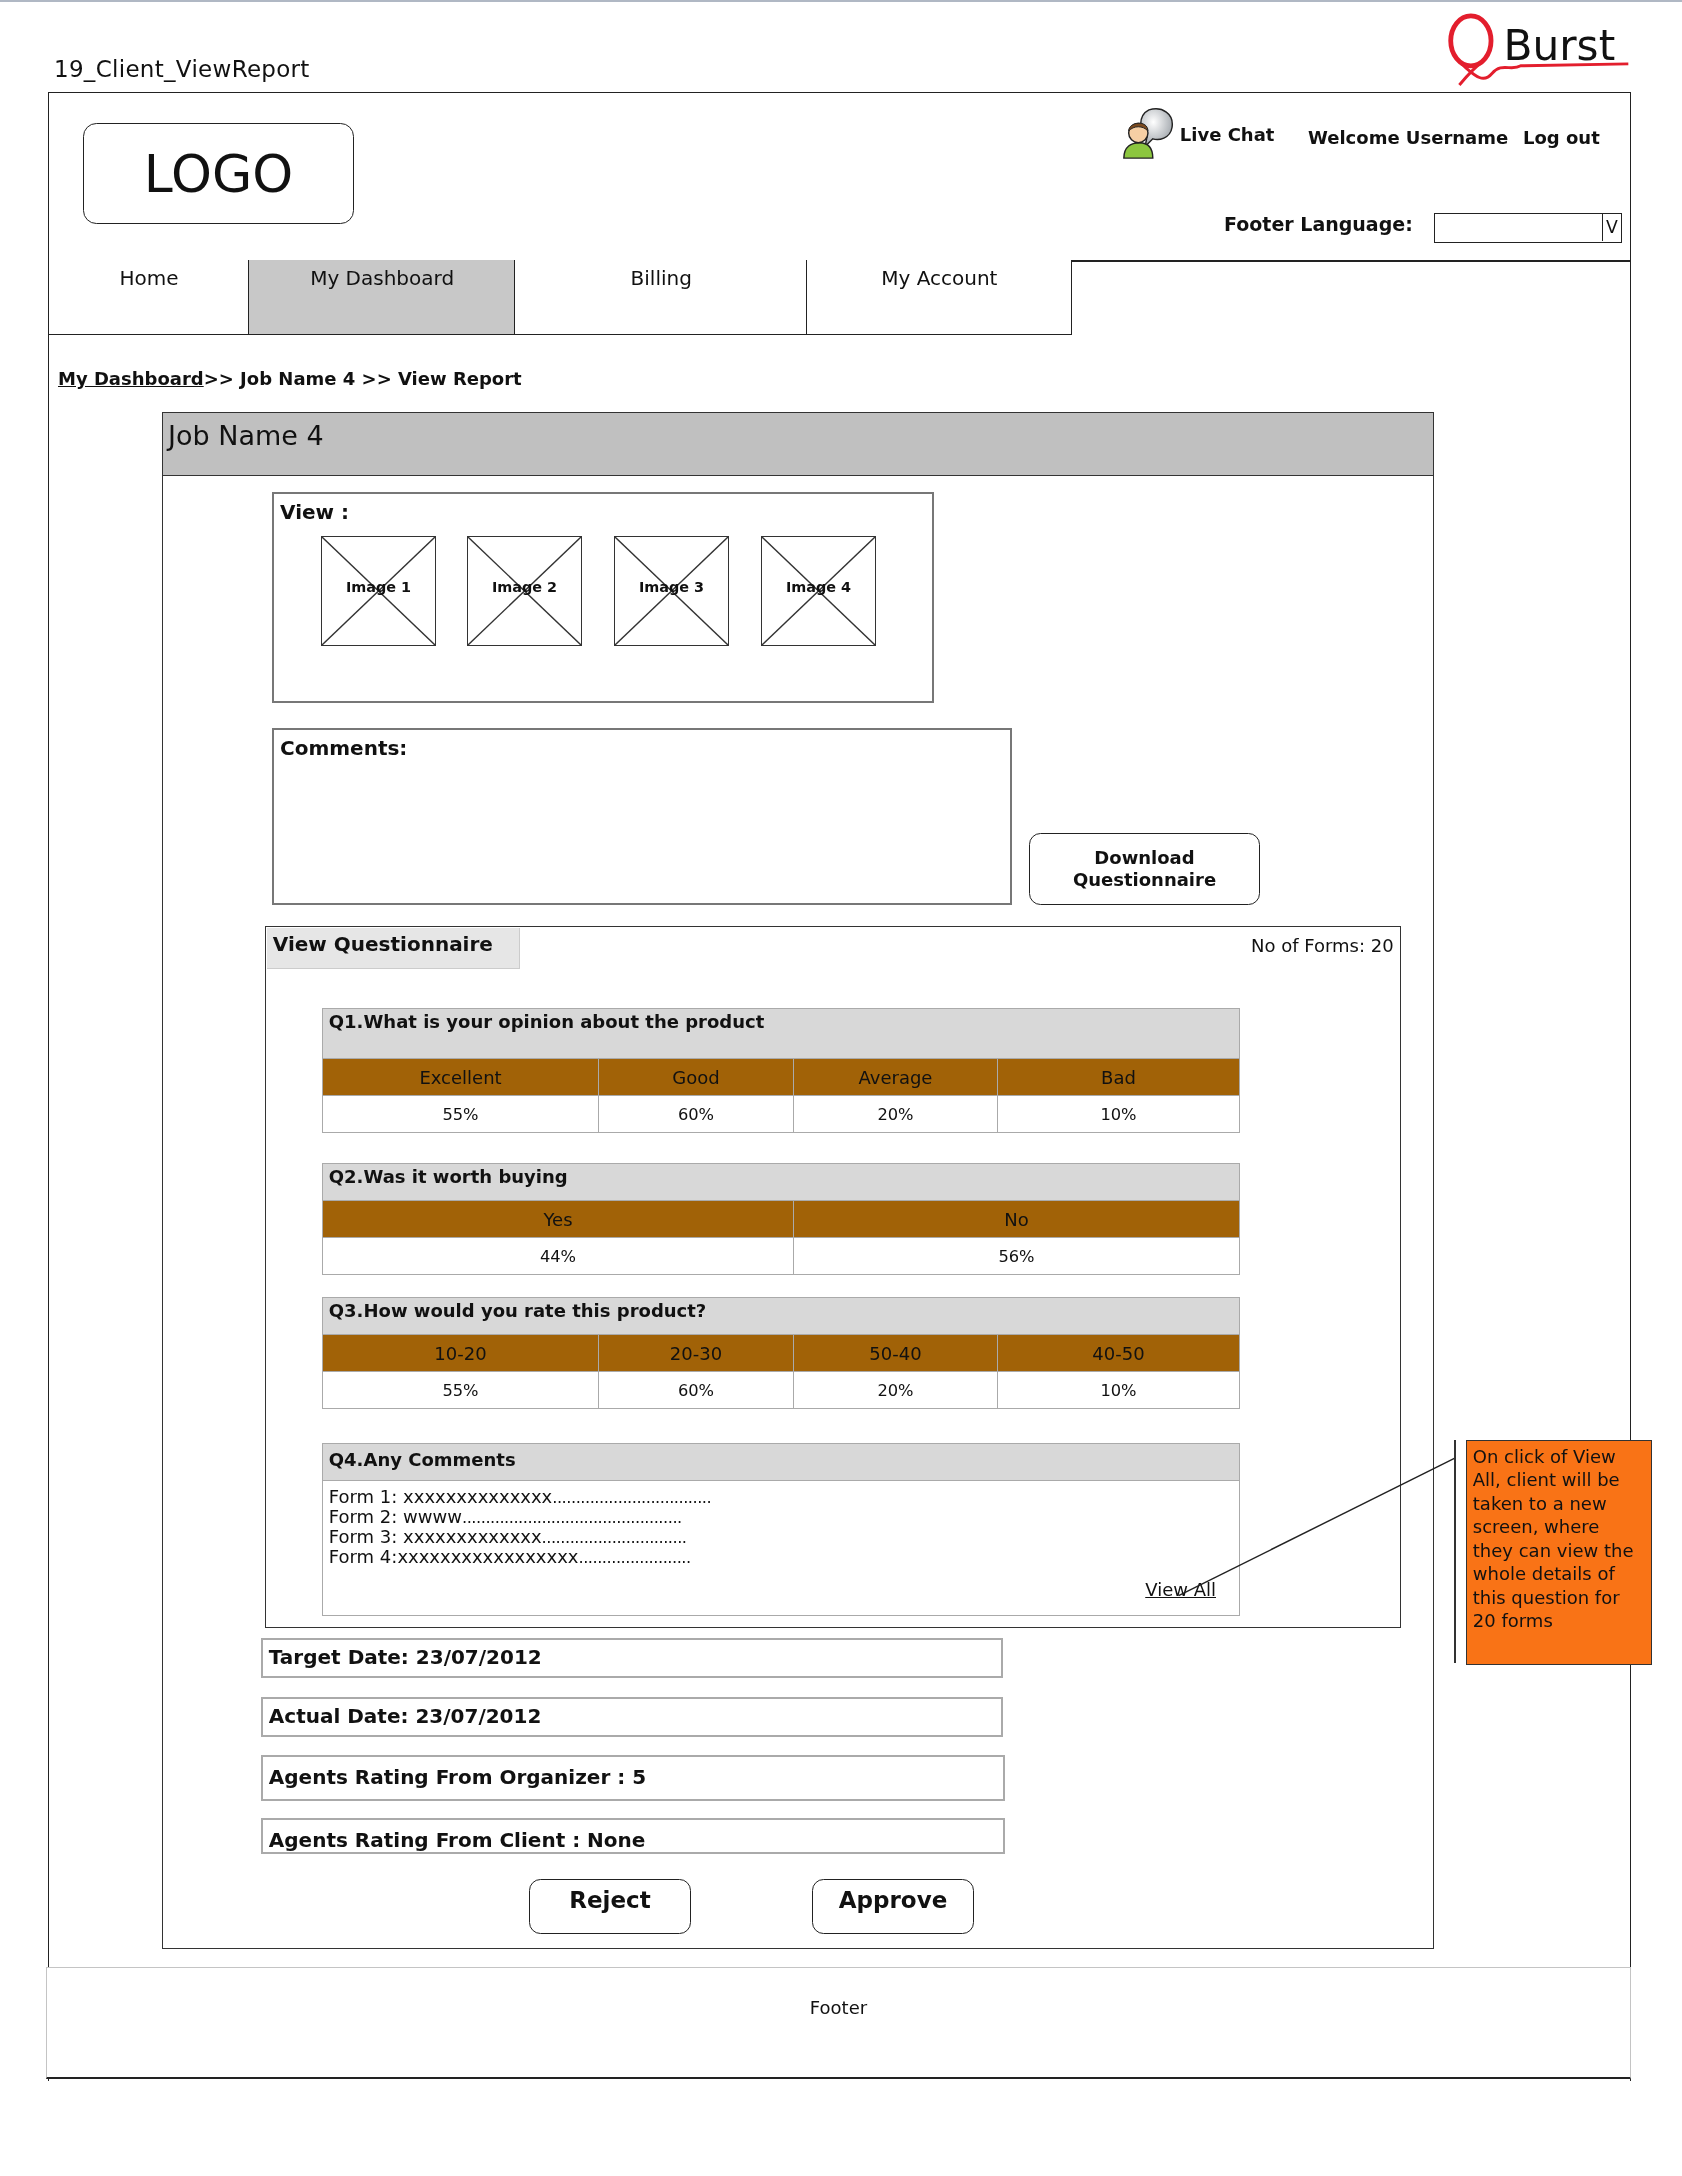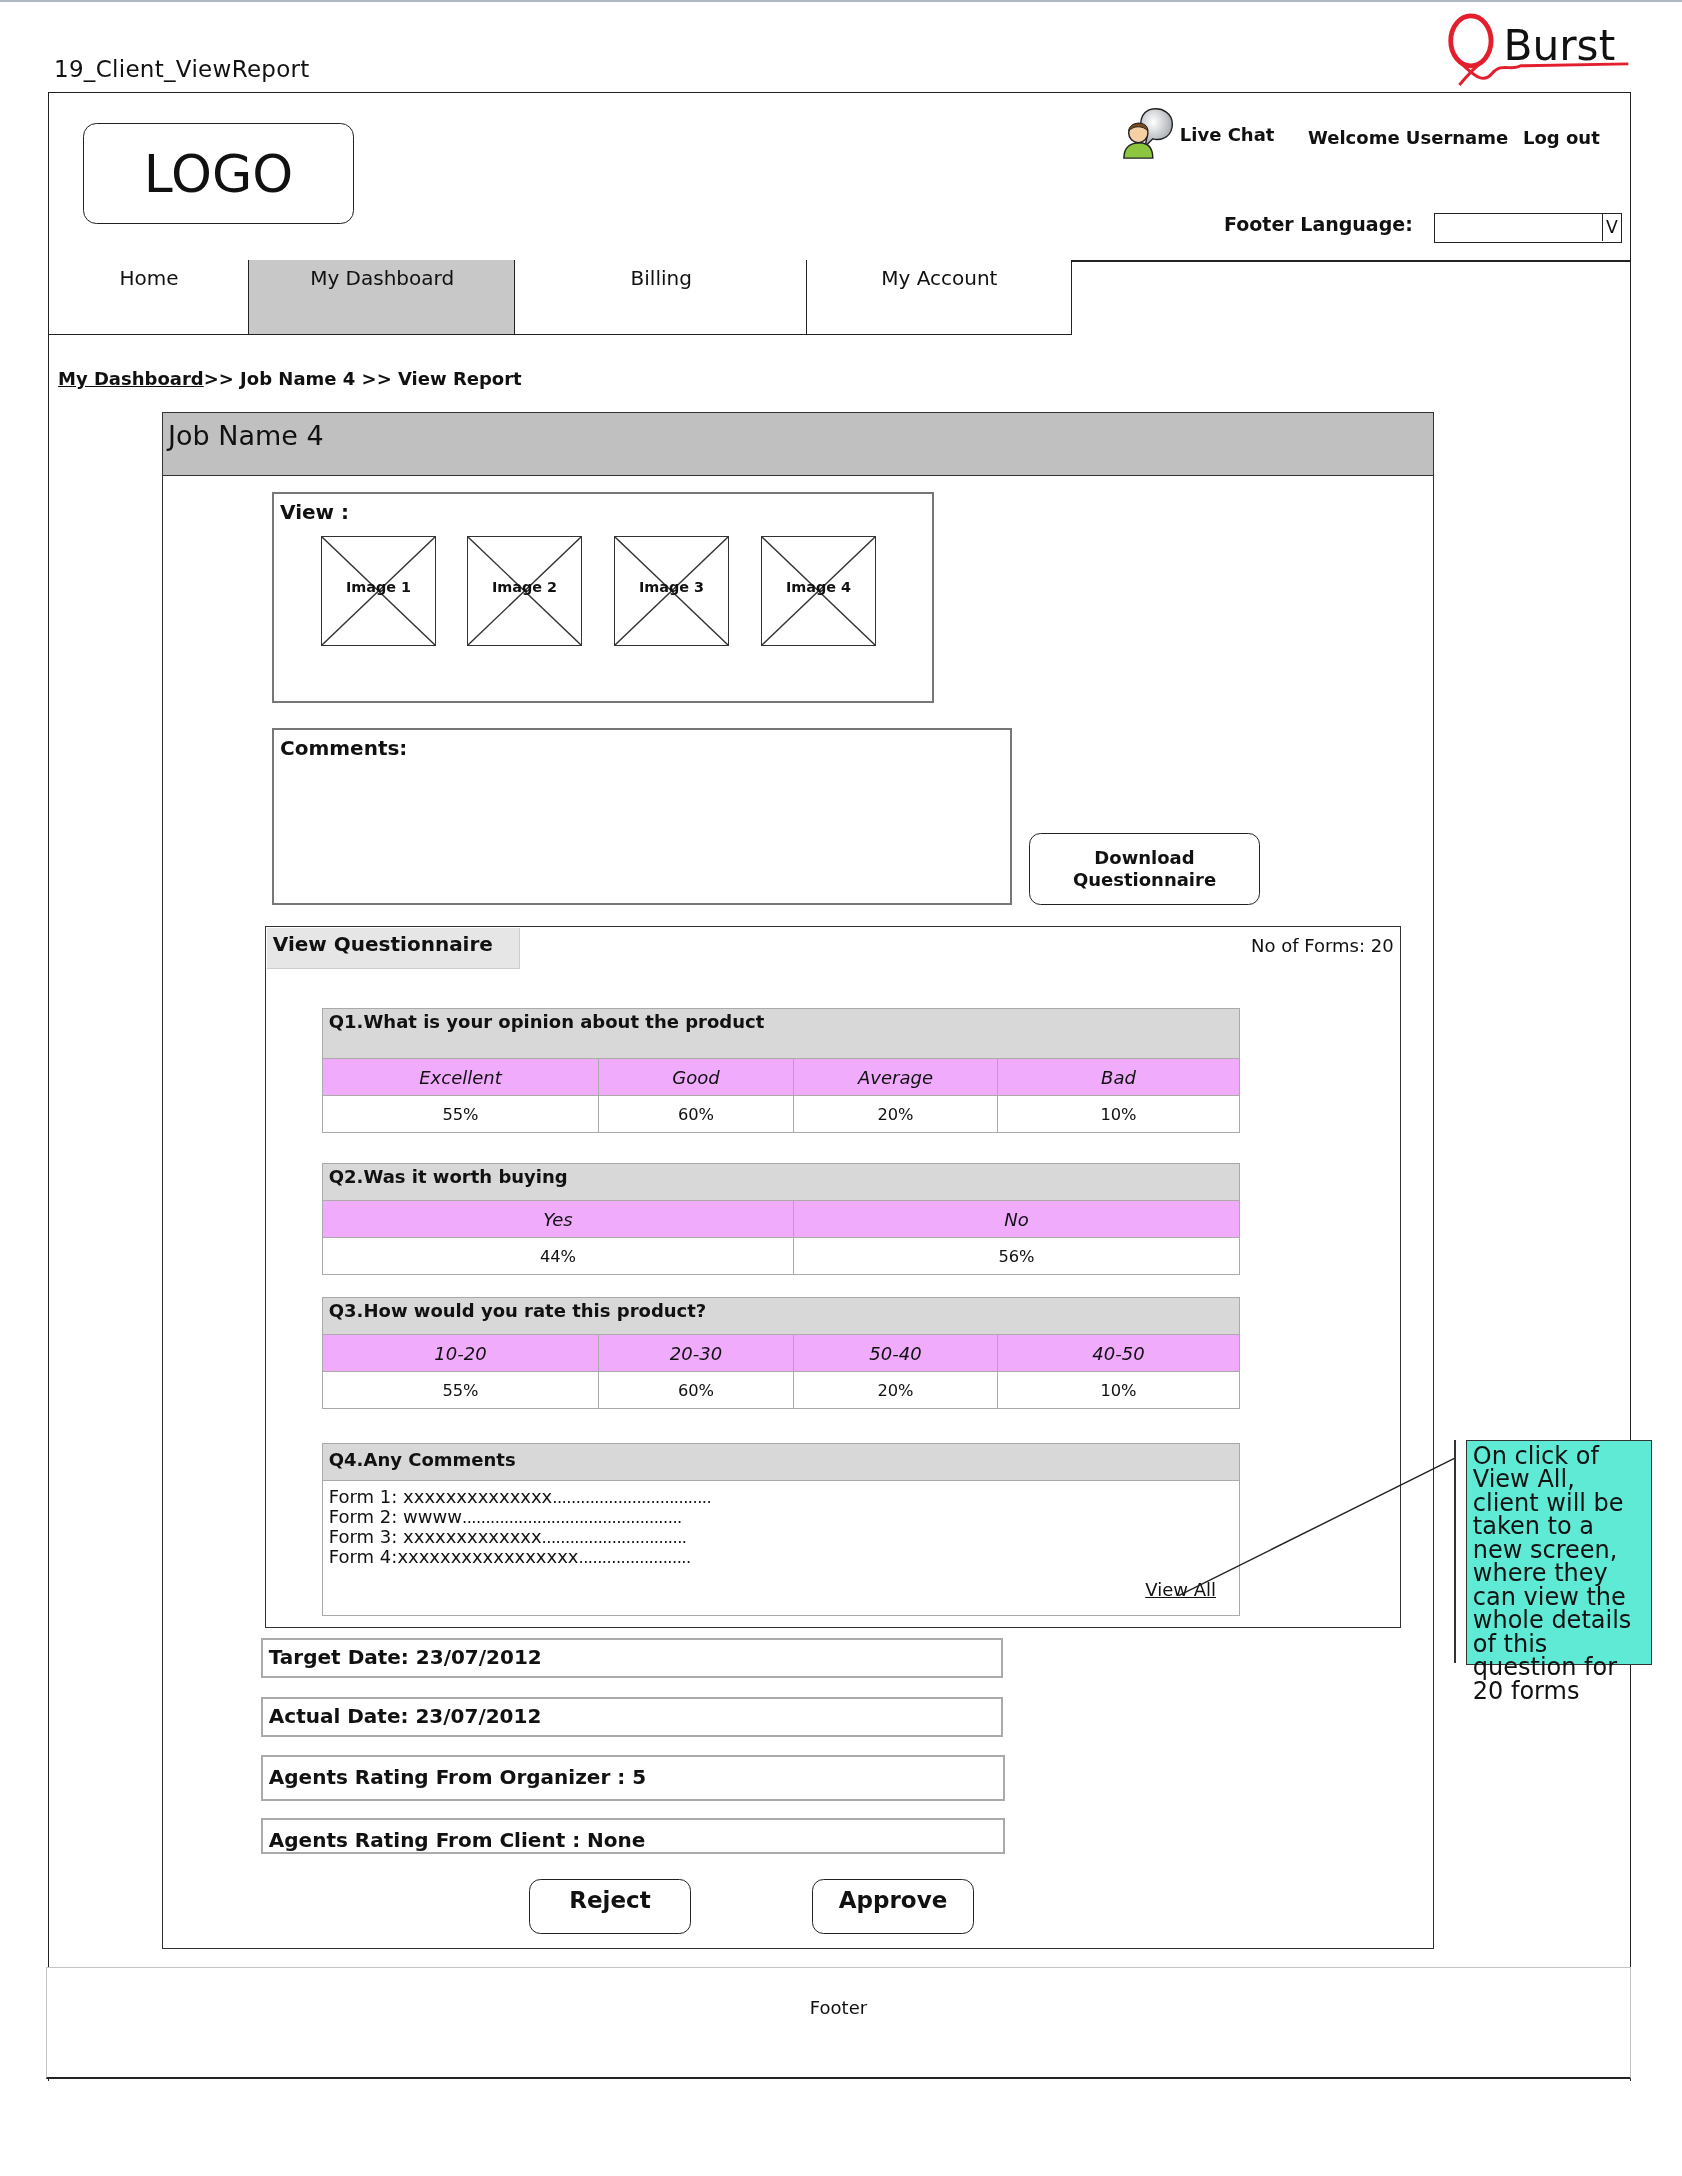--- a/index.html
+++ b/index.html
@@ -56,36 +56,36 @@
   .dl-btn { left: 1029px; top: 833px; width: 231px; height: 72px; font-size: 18px; font-weight: bold; line-height: 1.25; }
 
   .q-panel { left: 265px; top: 926px; width: 1136px; height: 702px; border: 1.9px solid #333; }
   .q-tab { left: 267px; top: 928px; width: 253px; height: 41px; background: #e6e6e6; border-right: 1.9px solid #ccc; border-bottom: 1.9px solid #ccc;
     font-size: 20px; font-weight: bold; padding: 3.8px 5.8px; cursor: pointer; }
   .forms-count { left: 1251px; top: 935px; font-size: 18px; }
 
   .qtable { left: 322px; width: 918px; border: 1.9px solid #aaa; border-collapse: collapse; }
   .qtable td { border: 1.9px solid #aaa; font-size: 18px; text-align: center; height: 37px; }
   .qtable .qh { background: #d8d8d8; text-align: left; padding: 1.9px 5.8px; font-weight: bold; vertical-align: top; }
-  .qtable .opt { background: #f0abfc; font-style: italic; }
+  .qtable .opt { background: #a16207; }
   .qtable .val { background: #fff; font-size: 16.3px; }
   #q1 { top: 1008px; }
   #q1 .qh { height: 50px; }
   #q2 { top: 1163px; }
   #q3 { top: 1297px; }
 
   .q4 { left: 322px; top: 1443px; width: 918px; height: 173px; border: 1.9px solid #aaa; }
   .q4-head { height: 37px; background: #d8d8d8; border-bottom: 1.9px solid #aaa; font-size: 18px; font-weight: bold; padding: 4.8px 5.8px; }
   .q4-lines { padding: 5.8px 5.8px; font-size: 18px; line-height: 19px; }
   .q4-lines .dots { font-size: 16.3px; letter-spacing: -0.5px; }
   .view-all { position: absolute; right: 23px; bottom: 15.4px; font-size: 18px; text-decoration: underline; cursor: pointer; }
 
   .note-bar { left: 1454px; top: 1440px; width: 1.9px; height: 223px; background: #333; }
-  .note-box { left: 1466px; top: 1440px; width: 186px; height: 225px; border: 1.4px solid #333; background: #5eead4;
-    font-size: 24px; line-height: 23.5px; padding: 3.8px 5.8px; }
+  .note-box { left: 1466px; top: 1440px; width: 186px; height: 225px; border: 1.4px solid #333; background: #f97316;
+    font-size: 18px; line-height: 23.5px; padding: 3.8px 5.8px; }
   .note-line { left: 0; top: 0; width: 1682px; height: 2177px; pointer-events: none; }
 
   .info-row { left: 261px; width: 742px; height: 40px; border: 2.9px solid #aaa; font-size: 20px; font-weight: bold; padding: 4.8px 5.8px; }
   #target-date { top: 1638px; }
   #actual-date { top: 1697px; }
   #rating-org { top: 1755px; width: 744px; height: 46px; padding-top: 7.7px; }
   #rating-client { top: 1818px; width: 744px; height: 36px; padding-top: 7.7px; }
 
   .reject-btn { left: 529px; top: 1879px; width: 162px; height: 55px; font-size: 23px; font-weight: bold; padding-bottom: 13.4px; }
   .approve-btn { left: 812px; top: 1879px; width: 162px; height: 55px; font-size: 23px; font-weight: bold; padding-bottom: 13.4px; }

